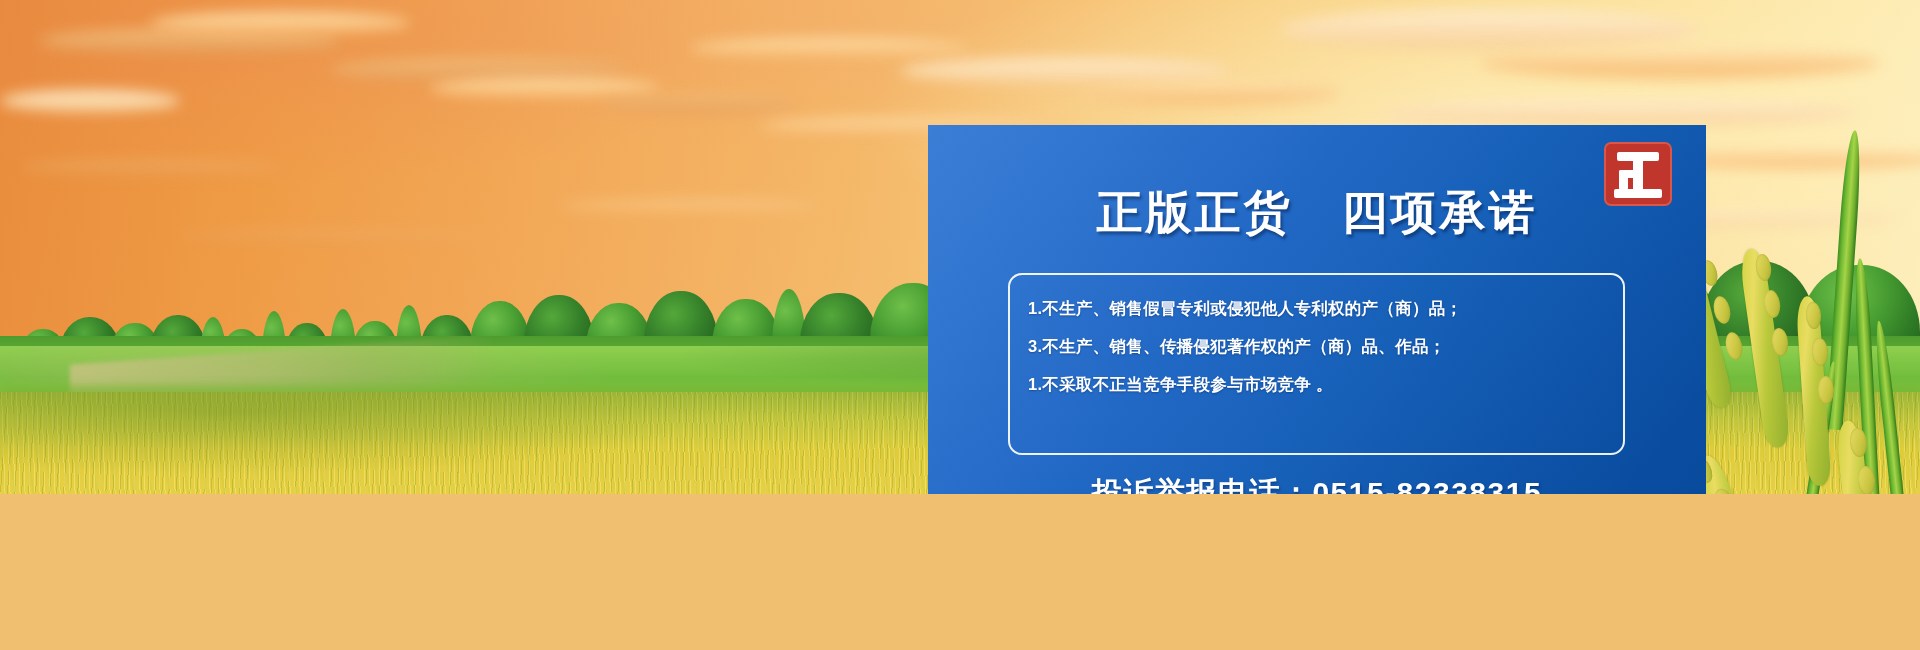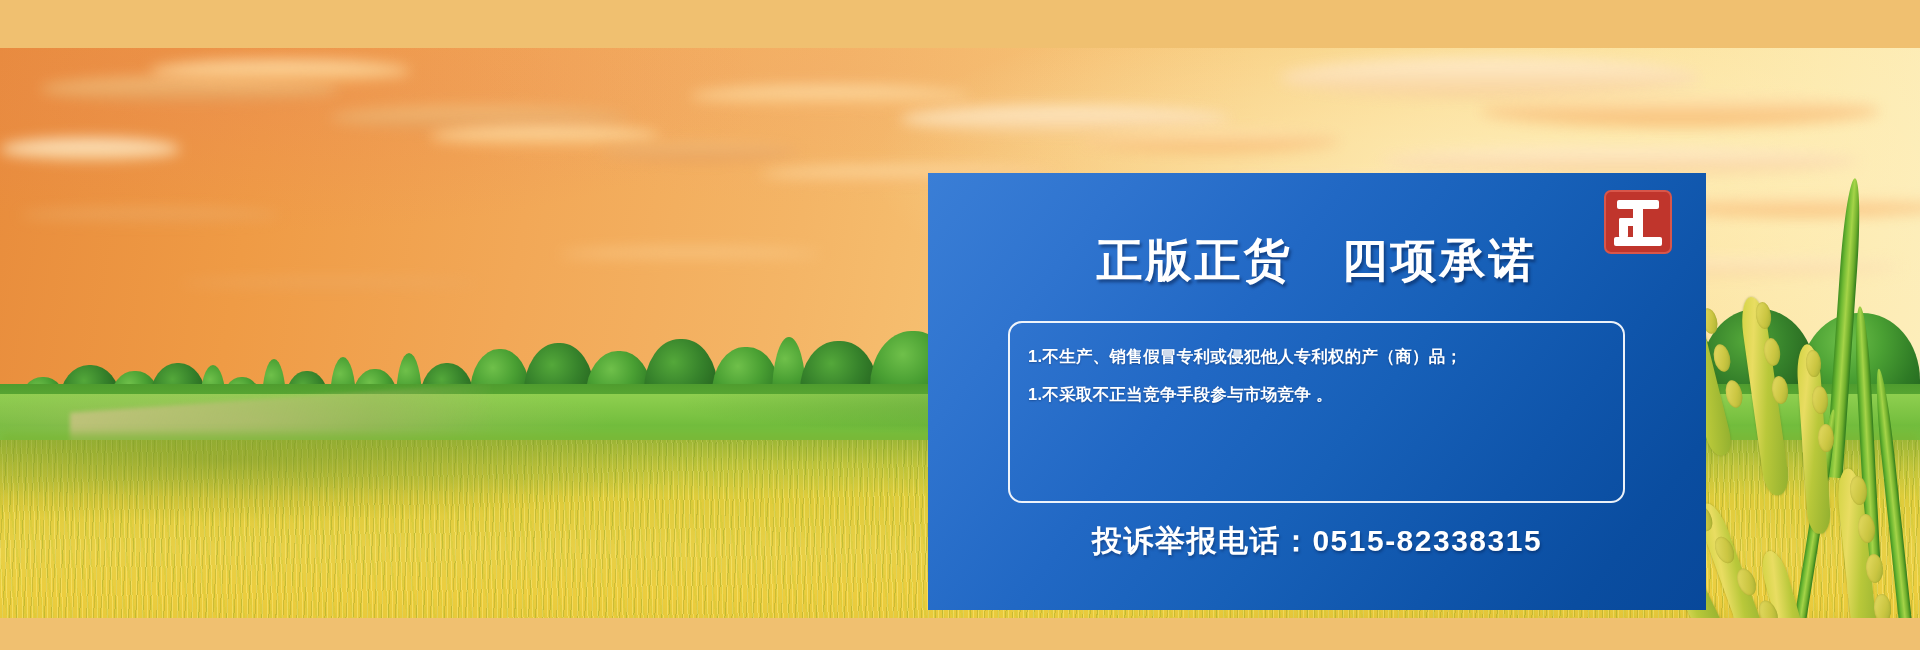--- a/index.html
+++ b/index.html
@@ -2,21 +2,21 @@
 <html><head>
 <meta charset="utf-8">
 <style>
   * { margin:0; padding:0; box-sizing:border-box; }
   html,body { width:1920px; height:650px; overflow:hidden; }
   body {
     font-family:"Liberation Sans","DejaVu Sans",sans-serif;
     background:#f0c070;
   }
 
-  #stage { position:relative; width:1920px; height:570px; overflow:hidden;margin-top:48px; }
+  #stage { position:relative; width:1920px; height:494px; overflow:hidden; }
 
   
   .bg-layer { position:absolute; left:0; top:0; width:1920px; height:650px; }
 
   
   .sky {
     height:350px;
     background:
       linear-gradient(100deg,
         #e88c3c 0%,
@@ -334,20 +334,21 @@
         <i class="lg-left"></i>
         <i class="lg-bottom"></i>
       </div>
     </div>
 
     <div class="panel-title">正版正货　四项承诺</div>
 
     <div class="promise-box">
       <div class="promise-list">
         <div class="promise-item">1.不生产、销售假冒专利或侵犯他人专利权的产（商）品；</div>
+        <div class="promise-item">3.不生产、销售、传播侵犯著作权的产（商）品、作品；</div>
         <div class="promise-item">1.不采取不正当竞争手段参与市场竞争 。</div>
       </div>
     </div>
 
     <div class="hotline">投诉举报电话：0515-82338315</div>
   </div>
 
 </div>
 
 </body></html>

